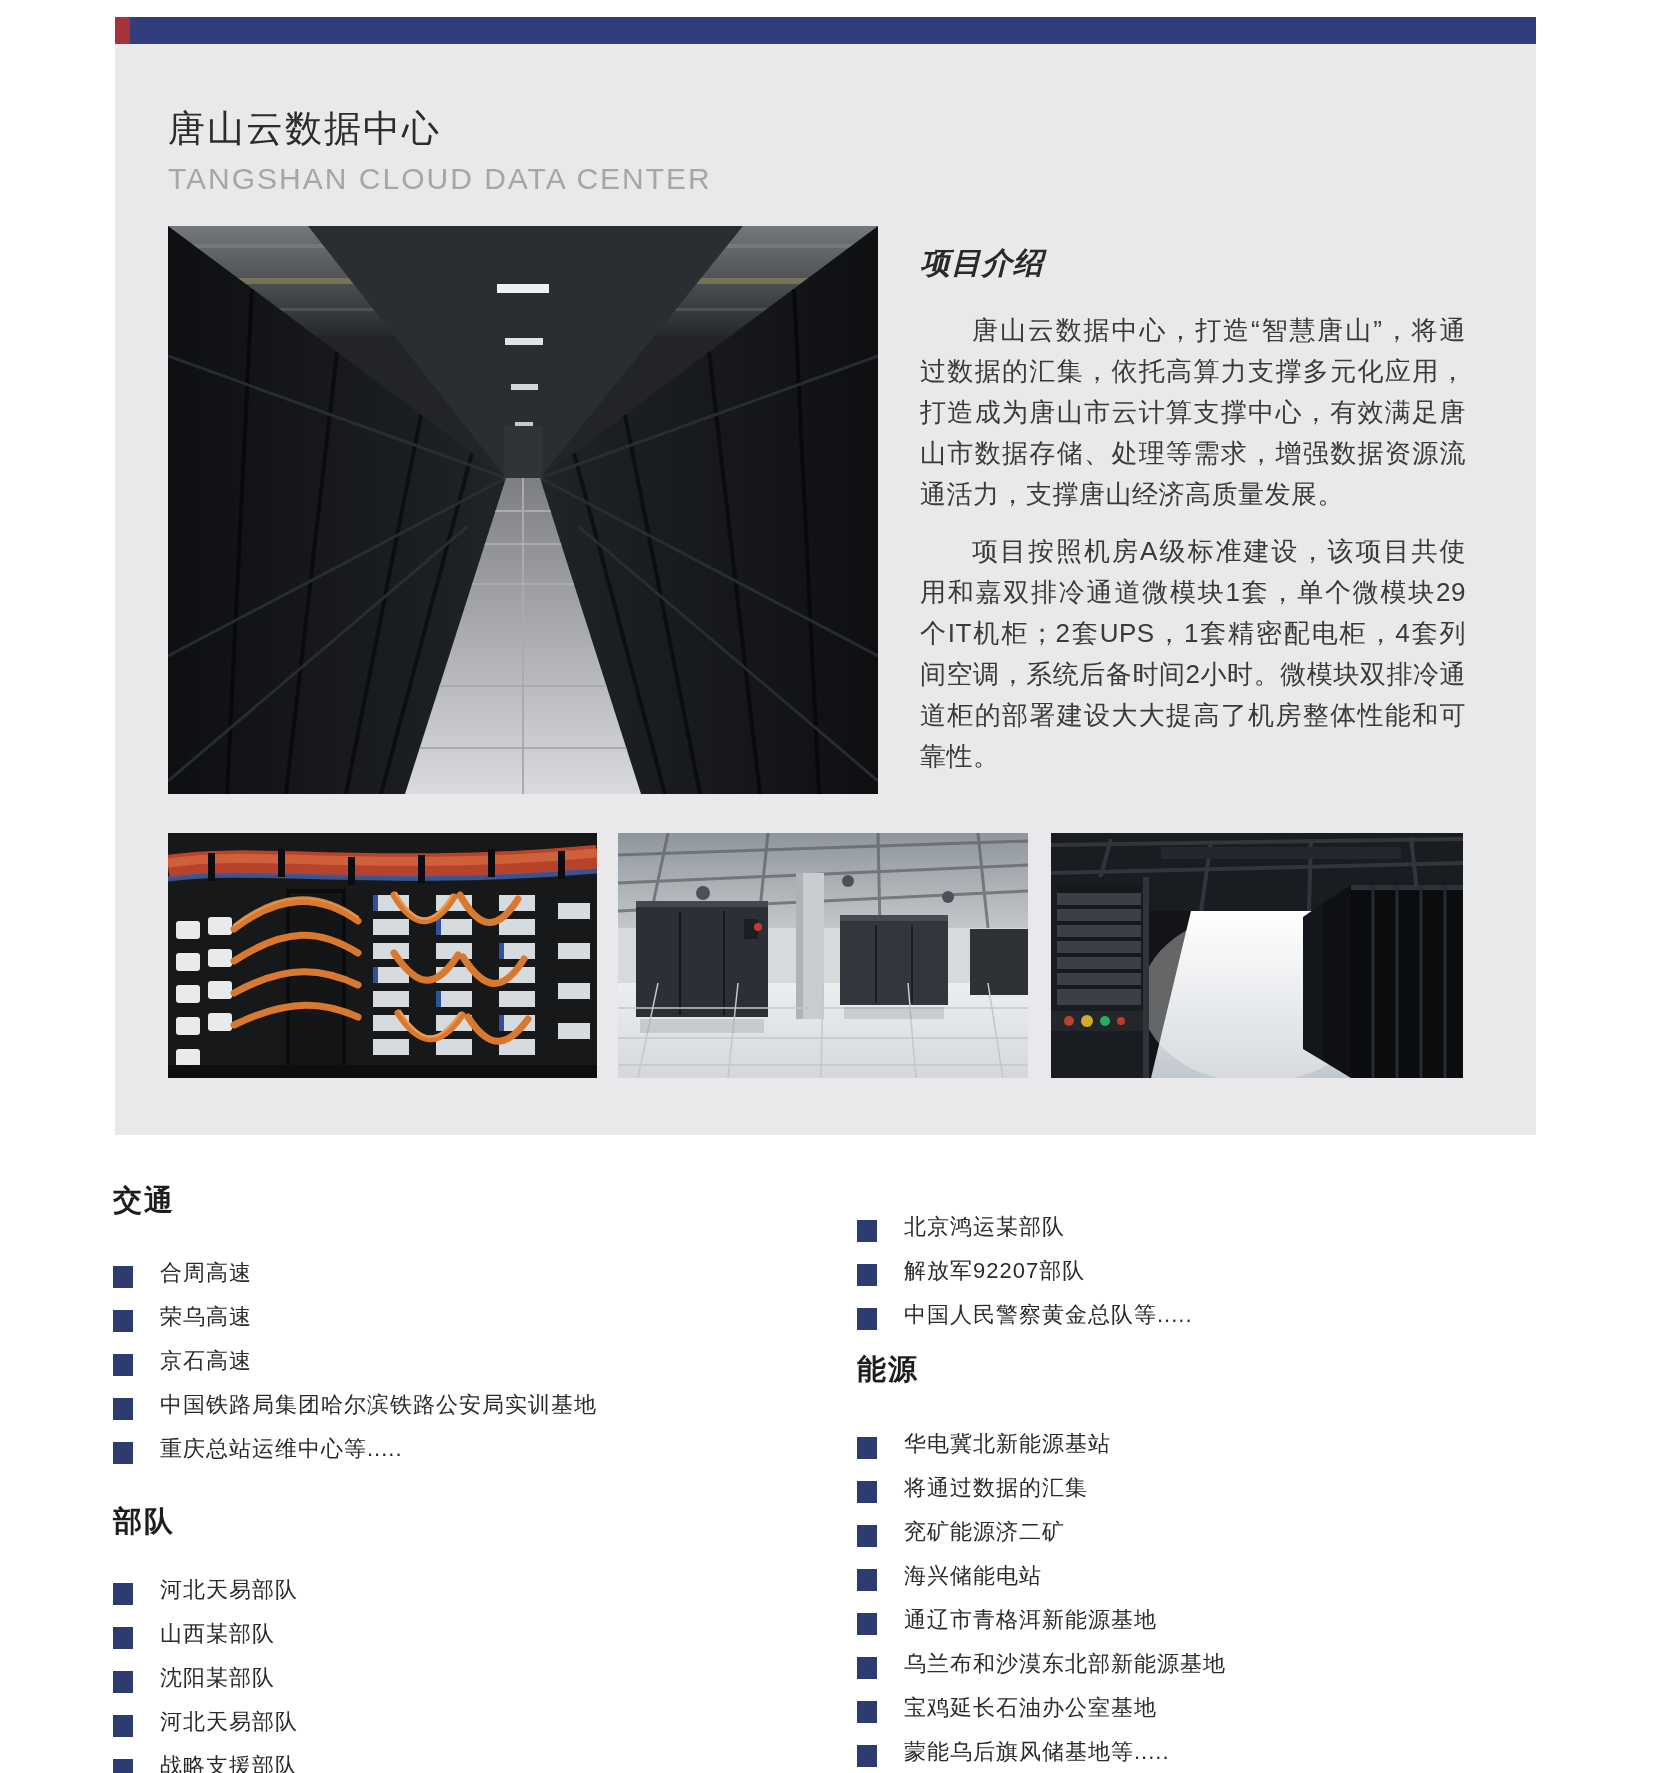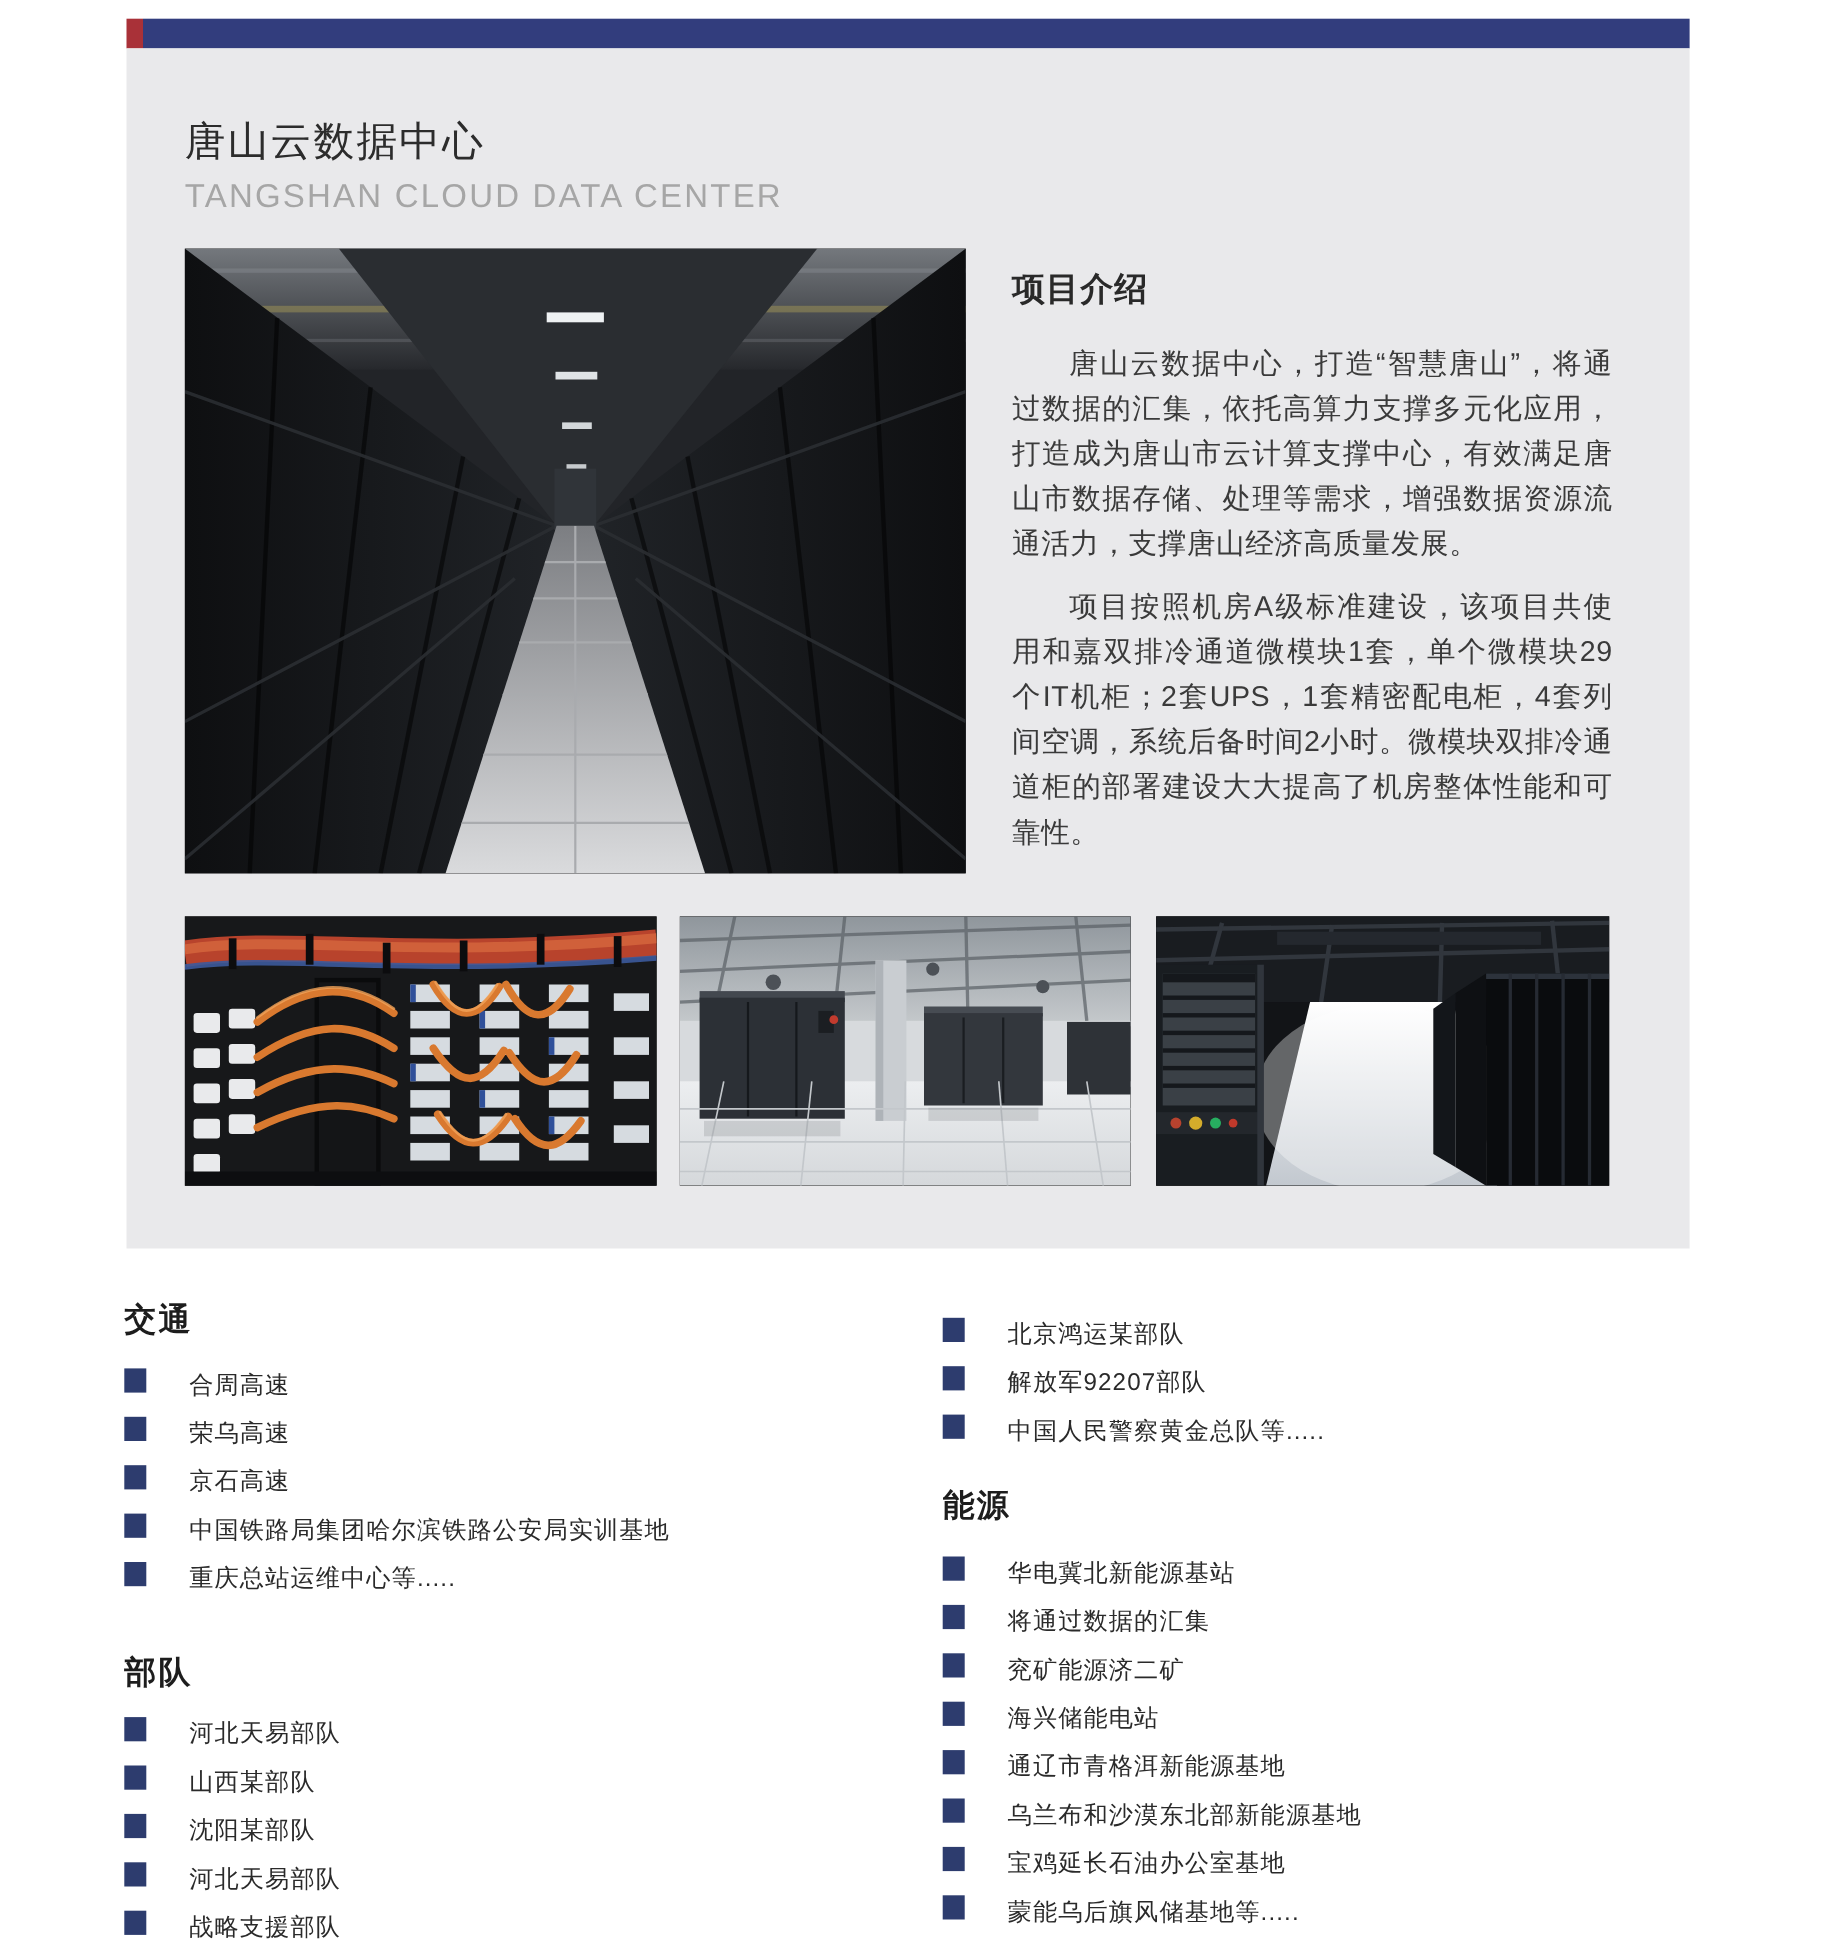--- a/index.html
+++ b/index.html
@@ -15,28 +15,28 @@
   .subtitle { position:absolute; left:168px; top:162px; font-size:30px; font-weight:400; color:#a6a6a6; letter-spacing:2px; }
 
   .photo { position:absolute; overflow:hidden; background:#111; }
   .photo svg { display:block; width:100%; height:100%; }
   #main-photo { left:168px; top:226px; width:710px; height:568px; }
   #photo-1 { left:168px;  top:833px; width:429px; height:245px; }
   #photo-2 { left:618px;  top:833px; width:410px; height:245px; }
   #photo-3 { left:1051px; top:833px; width:412px; height:245px; }
 
   .intro { position:absolute; left:920px; top:243px; width:546px; }
-  .intro-heading { margin:0 0 26px 0; font-size:30px; font-weight:700; color:#292929; letter-spacing:1px; }
+  .intro-heading { margin:0 0 26px 0; font-size:30px; font-weight:700; color:#292929; letter-spacing:1px;font-style:italic; }
   .intro p { margin:0; font-size:26px; line-height:41px; color:#3a3a3a; text-align:justify; text-indent:2em; letter-spacing:0.5px; }
   .intro p + p { margin-top:16px; }
 
   .list-col { position:absolute; }
   .list-heading { margin:0; font-size:29px; font-weight:700; color:#1d1d1d; letter-spacing:2px; line-height:35px; }
   .list-items { margin:0; }
-  .list-item { display:flex; align-items:flex-start; height:44px;gap:12px; }
+  .list-item { display:flex; align-items:flex-end; height:44px; }
   .bullet { width:20px; height:22px; background:#2d3c6e; margin-right:27px; flex:0 0 auto; }
   .item-label { font-size:22px; color:#2a2a2a; letter-spacing:1px; white-space:nowrap; }
   .mt26 { margin-top:26px; } .mt24 { margin-top:40px; } .mt22 { margin-top:22px; } .mt28 { margin-top:28px; }
 </style>
 </head>
 <body>
 
 <div class="page">
 
   <div class="accent-red"></div>

